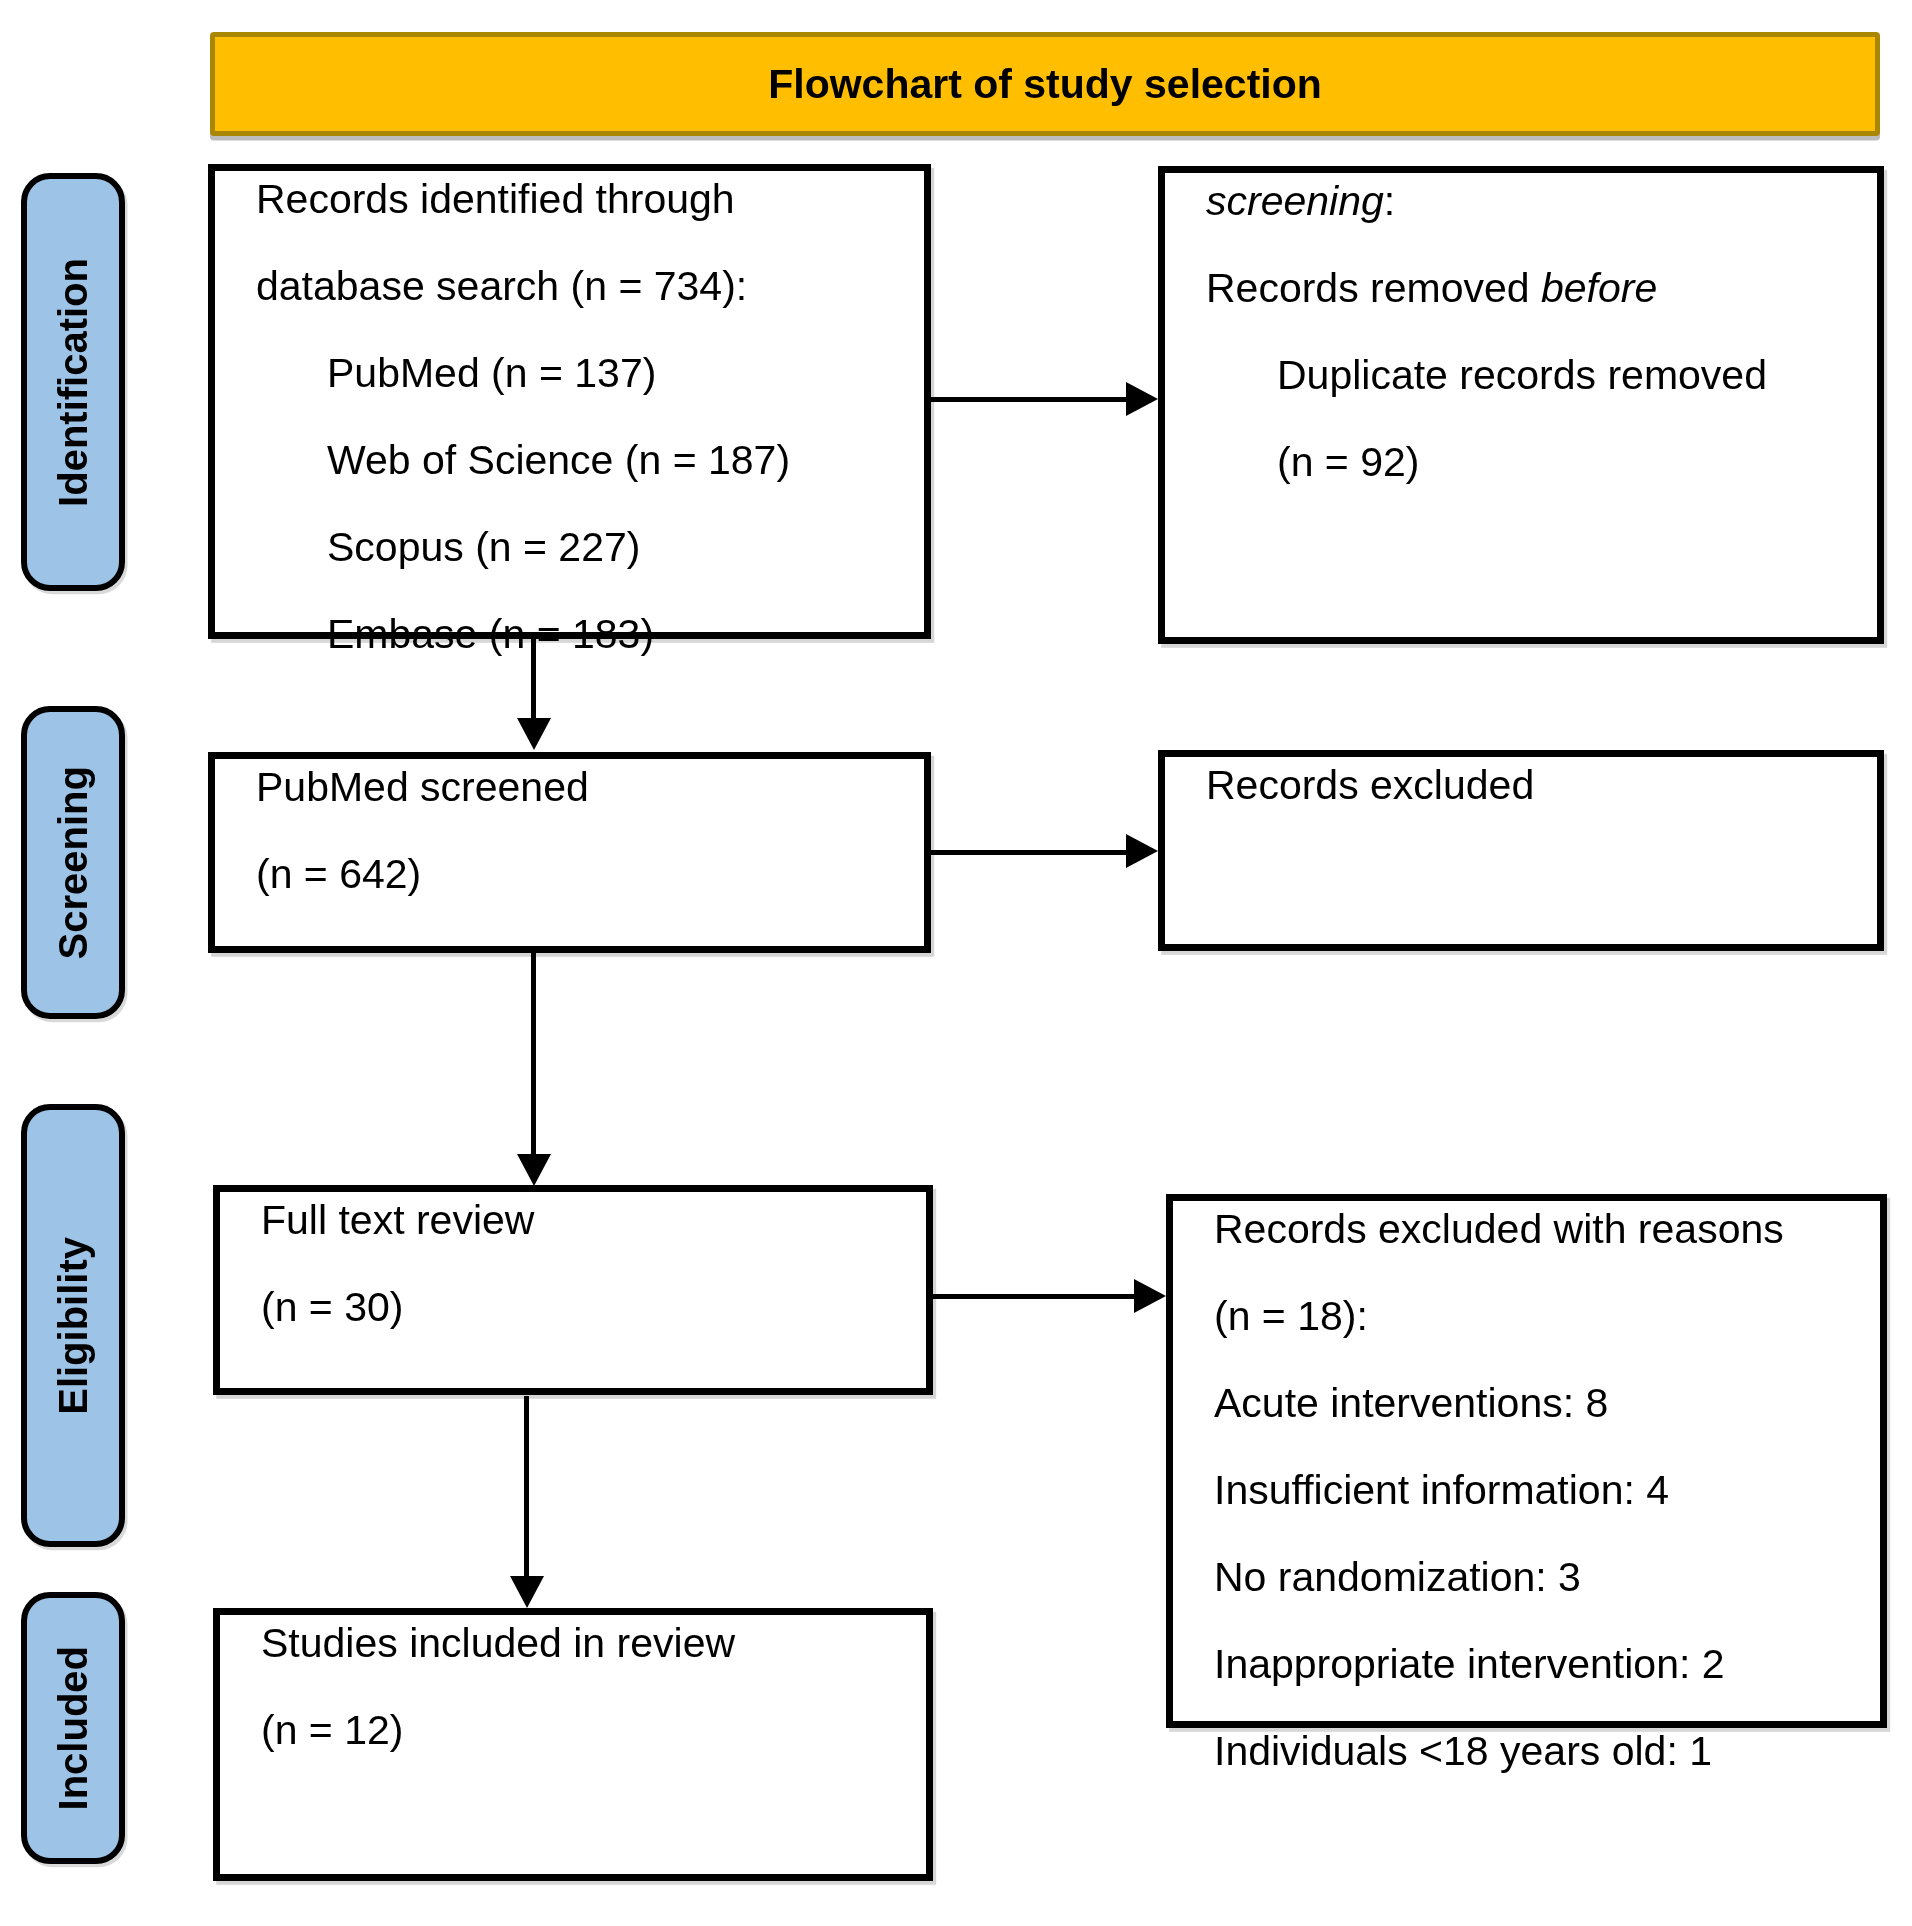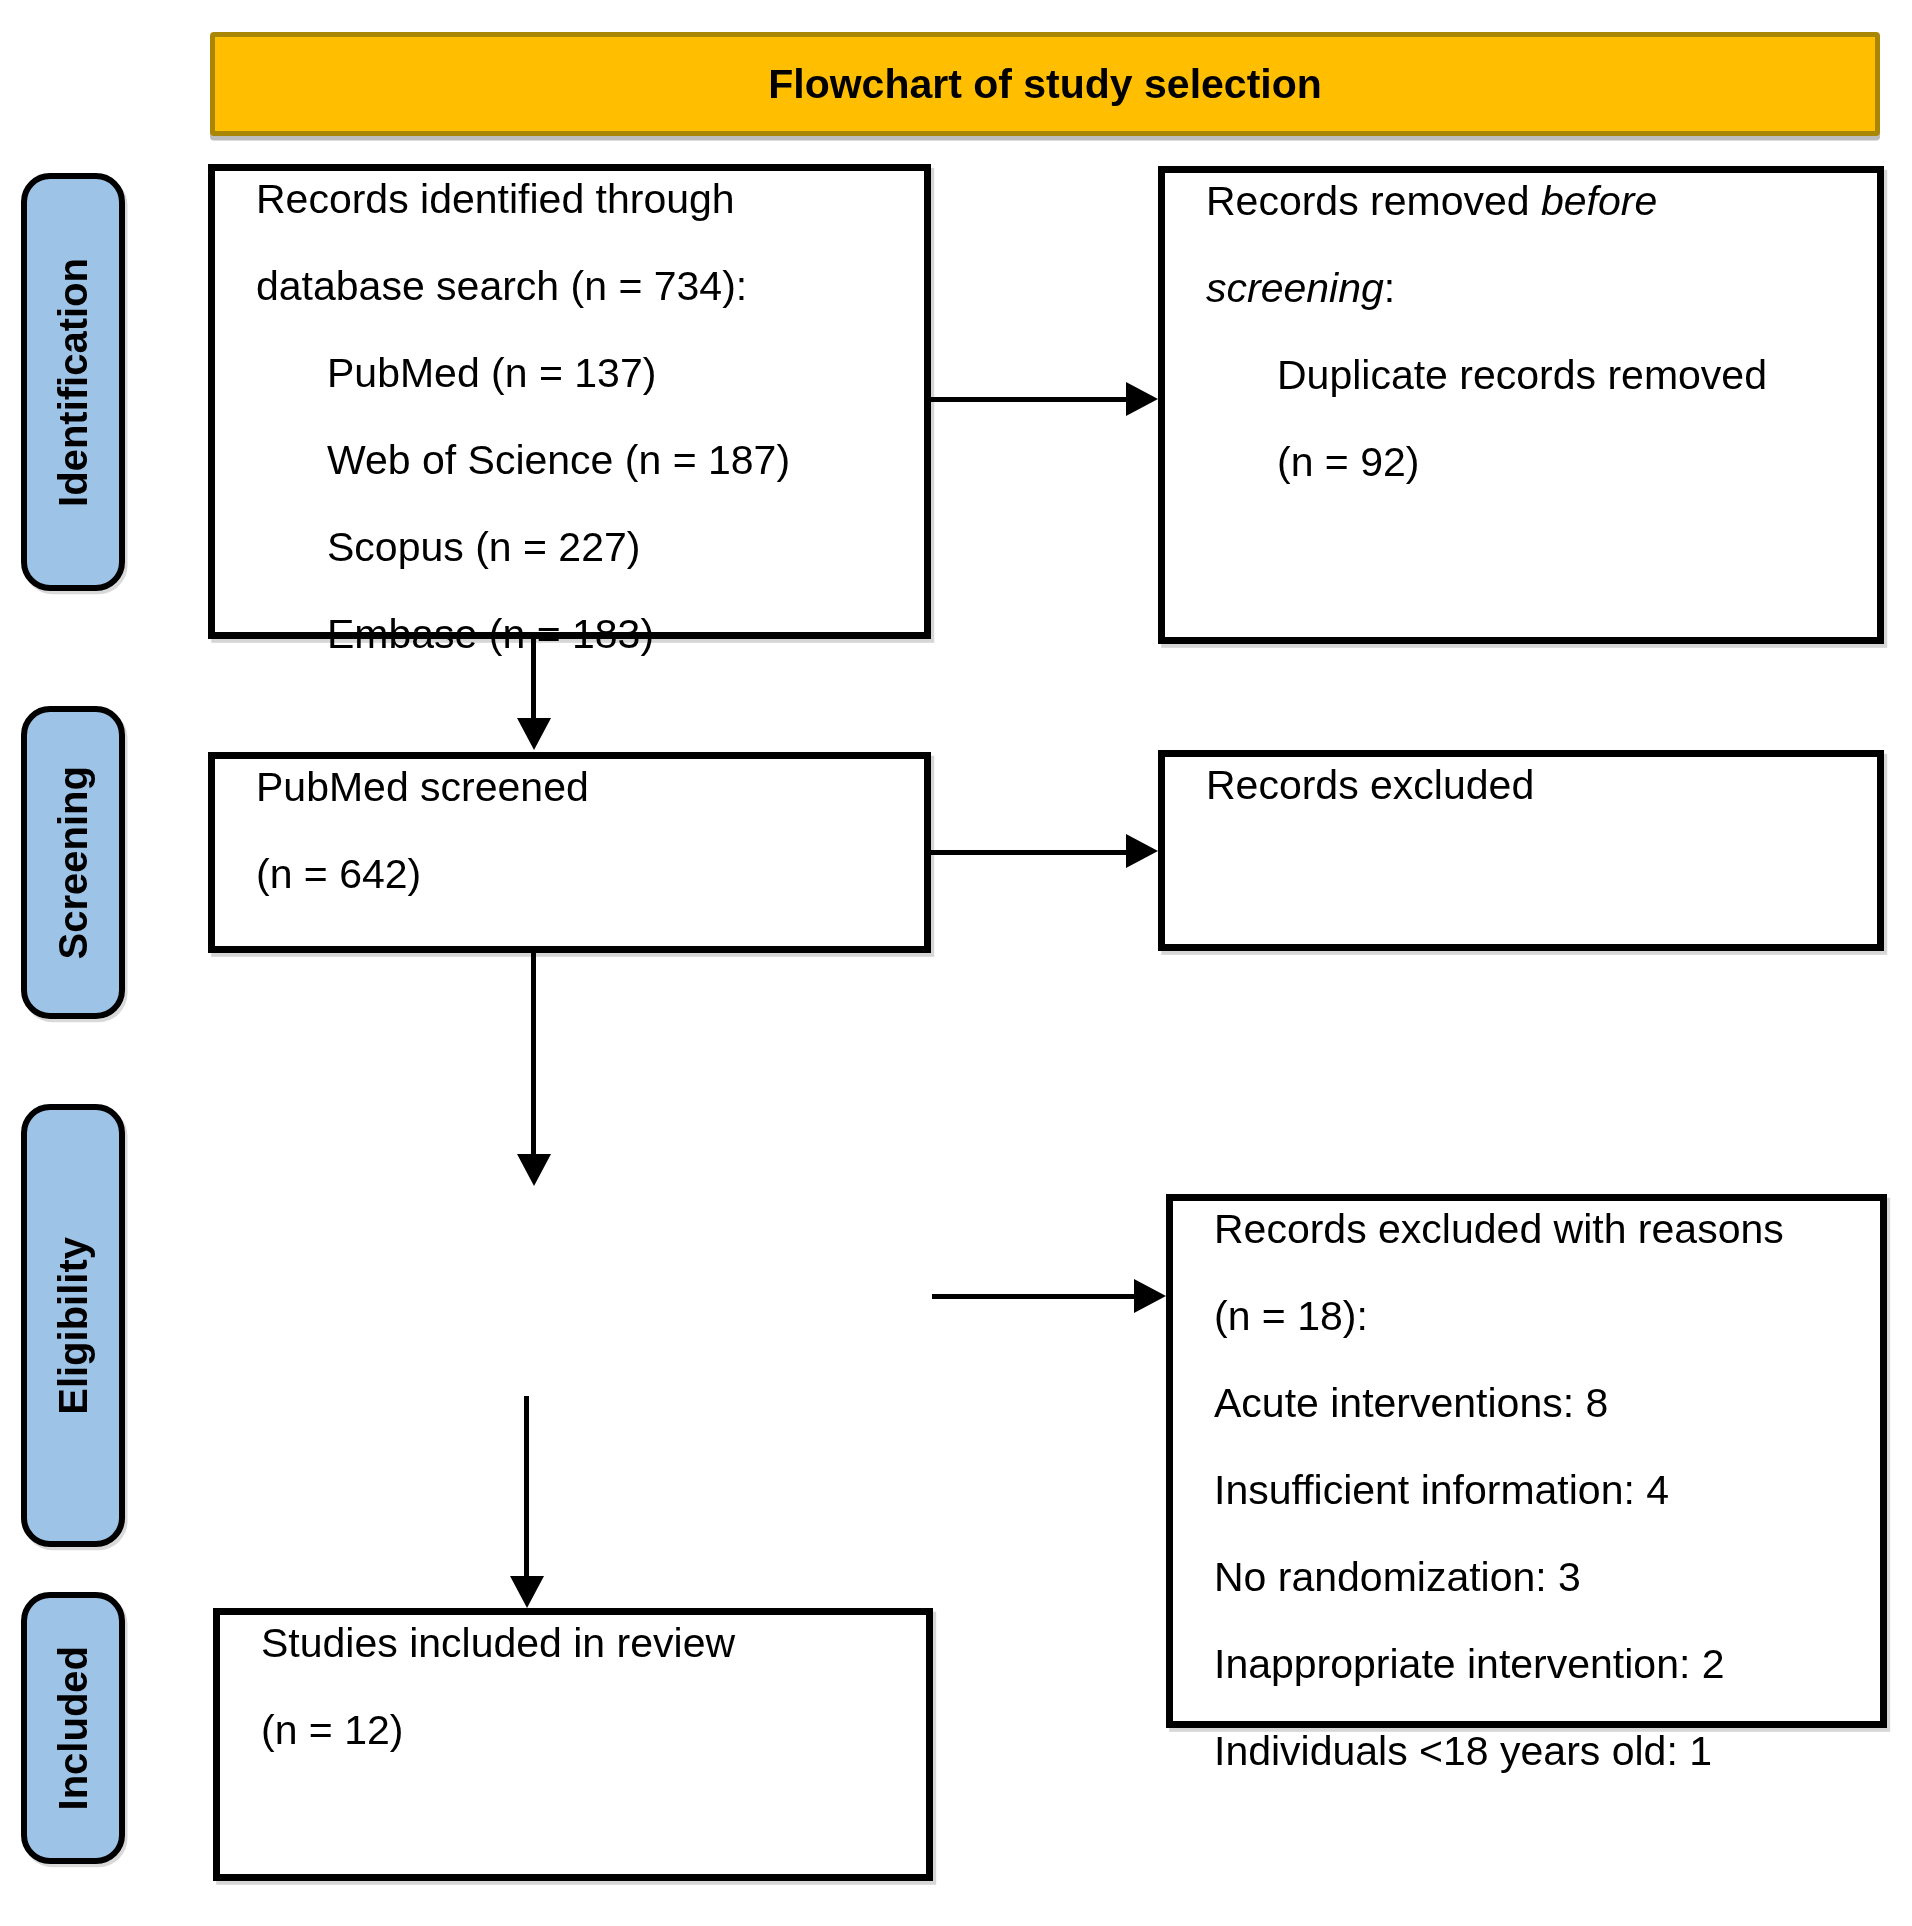--- a/index.html
+++ b/index.html
@@ -134,35 +134,39 @@
   <div class="fbox" id="box-identified">
     <div class="ln">Records identified through</div>
     <div class="ln">database search (n = 734):</div>
     <div class="ln indent">PubMed (n = 137)</div>
     <div class="ln indent">Web of Science (n = 187)</div>
     <div class="ln indent">Scopus (n = 227)</div>
     <div class="ln indent">Embase (n = 183)</div>
   </div>
 
   <div class="fbox" id="box-removed">
+    <div class="ln"><span class="it">screening</span><span>:</span></div>
     <div class="ln"><span>Records removed </span><span class="it">before</span></div>
-    <div class="ln"><span class="it">screening</span><span>:</span></div>
     <div class="ln indent">Duplicate records removed</div>
     <div class="ln indent">(n = 92)</div>
   </div>
 
   <div class="fbox" id="box-screened">
     <div class="ln">PubMed screened</div>
     <div class="ln">(n = 642)</div>
   </div>
 
   <div class="fbox" id="box-excluded">
     <div class="ln">Records excluded</div>
   </div>
 
+  <div class="fbox" id="box-fulltext">
+    <div class="ln">Full text review</div>
+    <div class="ln">(n = 30)</div>
+  </div>
 
   <div class="fbox" id="box-reasons">
     <div class="ln">Records excluded with reasons</div>
     <div class="ln">(n = 18):</div>
     <div class="ln">Acute interventions: 8</div>
     <div class="ln">Insufficient information: 4</div>
     <div class="ln">No randomization: 3</div>
     <div class="ln">Inappropriate intervention: 2</div>
     <div class="ln">Individuals &lt;18 years old: 1</div>
   </div>

